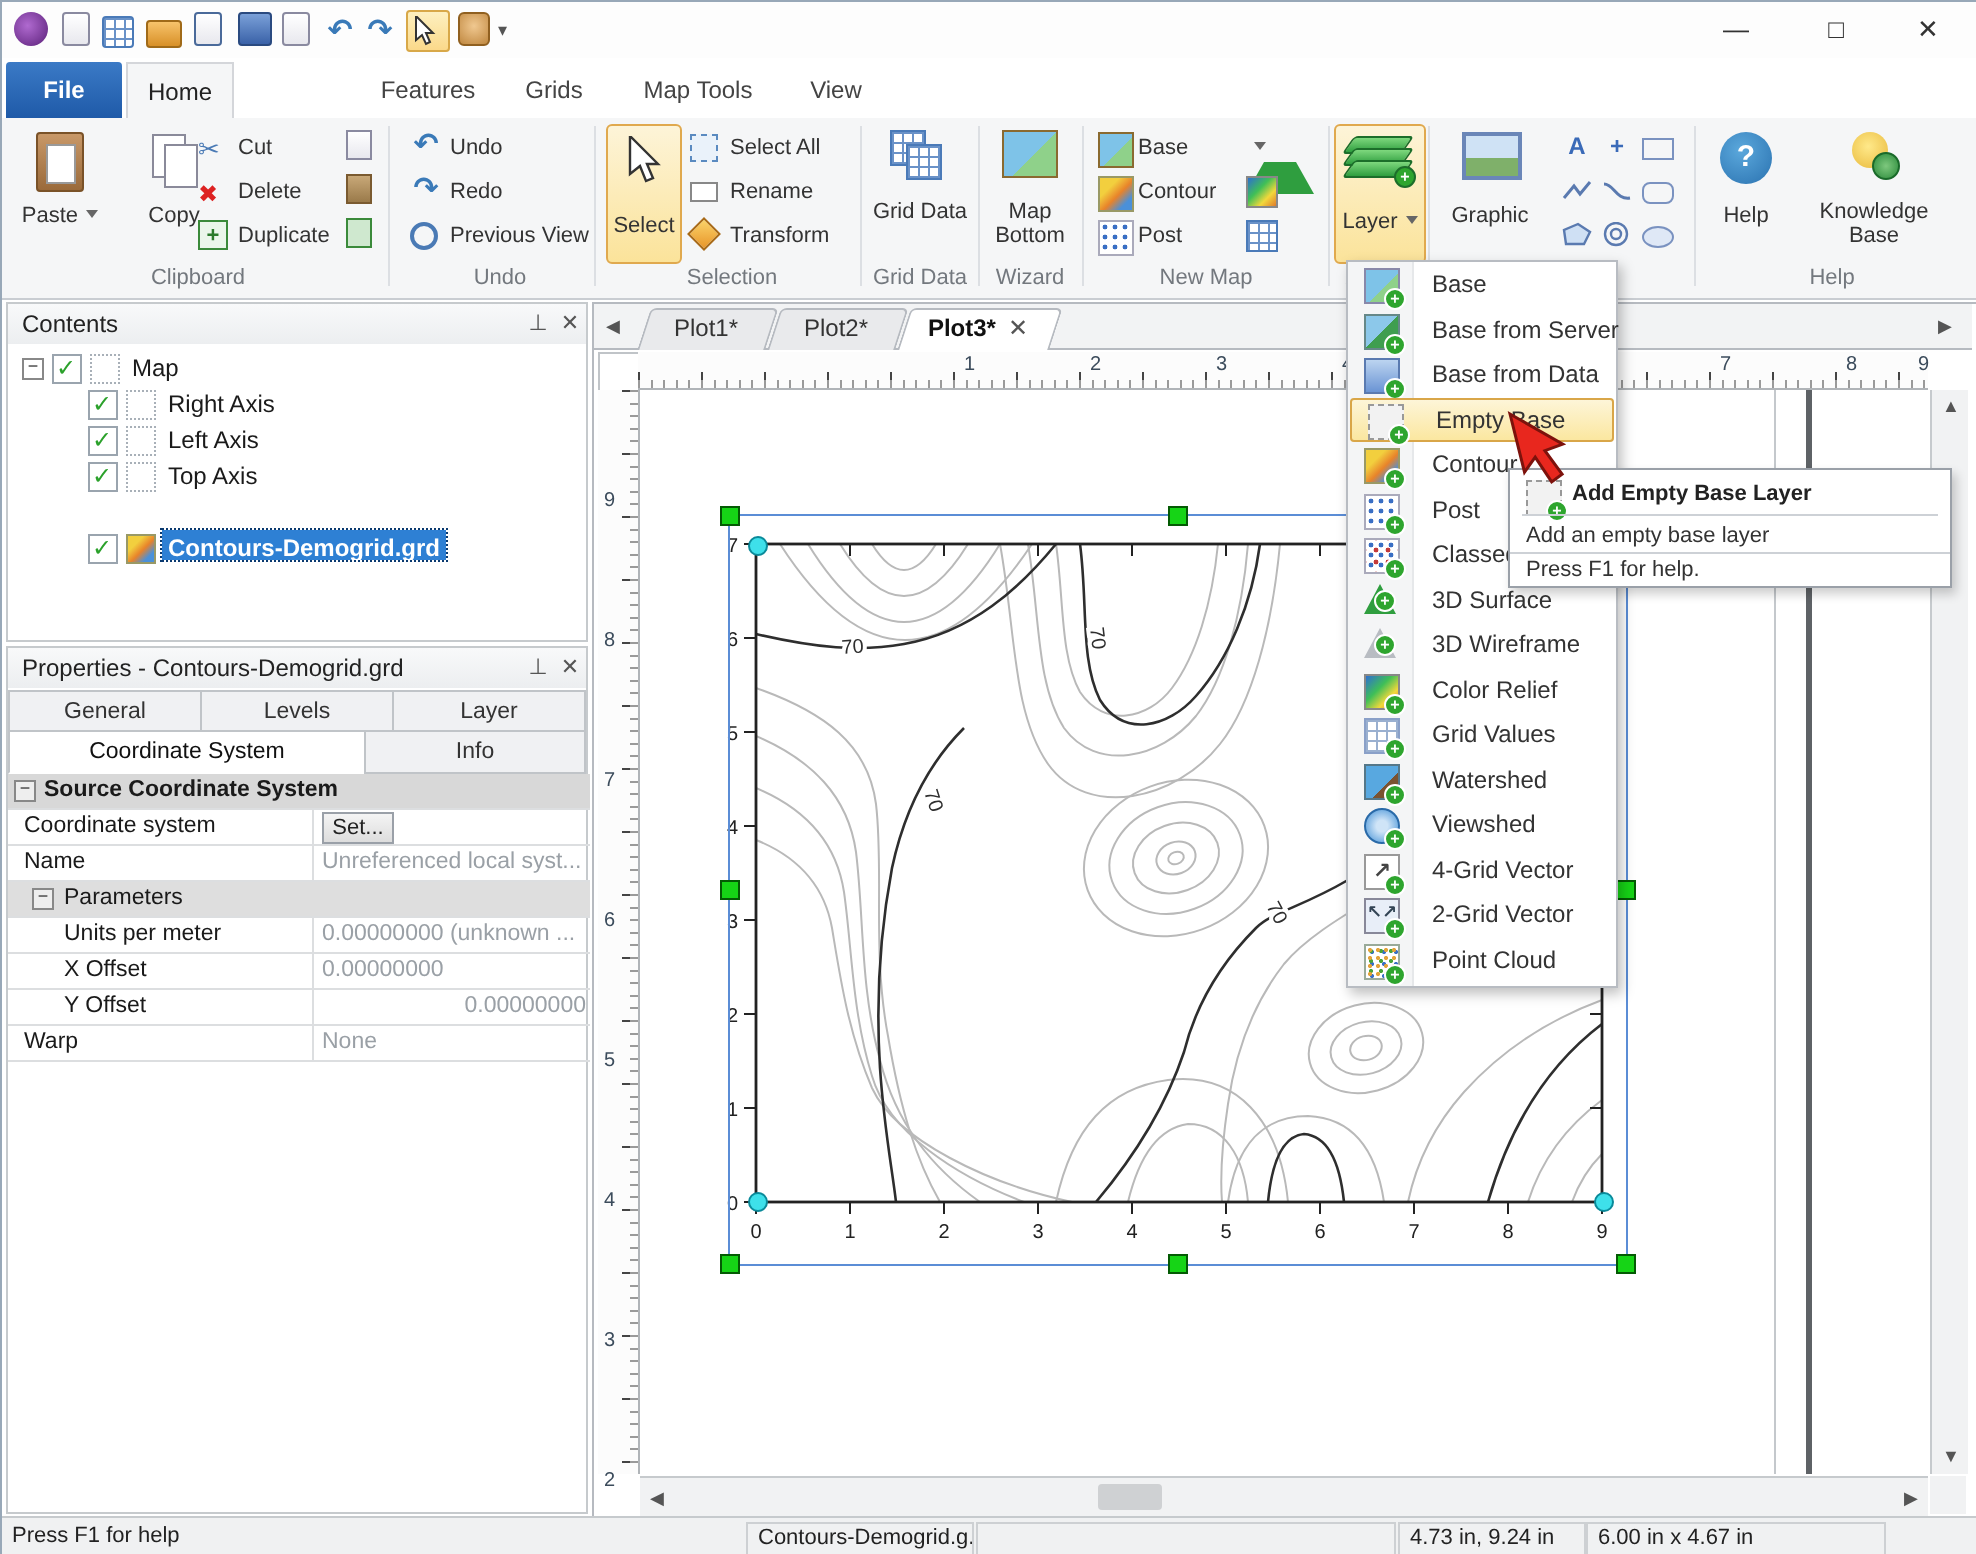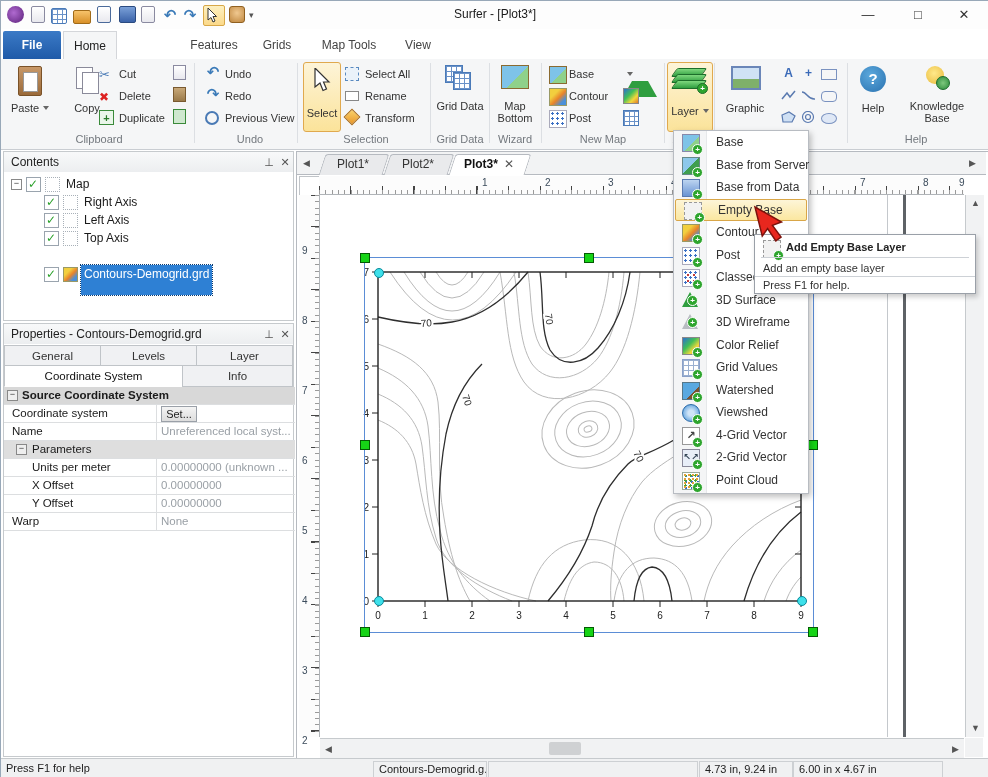--- a/index.html
+++ b/index.html
@@ -141,21 +141,20 @@
     <span class="qat-ic pagei" style="left:140px;"></span>
     <span class="qat-ic arrowi" style="left:160px;">↶</span>
     <span class="qat-ic arrowi" style="left:180px;">↷</span>
     <span class="qat-ic toolbox" style="left:202px;">
       <svg width="13" height="15" style="margin:2px 0 0 3px;">
           <path d="M1,0 L1,12 L4,9.5 L6,14 L8,13 L6,8.5 L9.5,8.5 Z" fill="#fff" stroke="#333" stroke-width="1"></path>
         </svg>
     </span>
     <span class="qat-ic handi" style="left:228px;"></span>
     <span class="qat-ic" style="left:248px;color:#555;font-size:9px;line-height:18px;">▾</span>
-    <div id="win-title" class="abs">Surfer - [Plot3*]</div>
     <span class="winbtn abs" style="left:845px;">—</span>
     <span class="winbtn abs" style="left:895px;">□</span>
     <span class="winbtn abs" style="left:941px;">✕</span>
   </div>
 
   <div id="tabrow" class="abs">
     <div id="tab-file" class="rtab" style="left:2px;width:58px;">File</div>
     <div class="rtab active" style="left:62px;width:52px;">Home</div>
     <div class="rtab" style="left:116px;width:62px;margin-top:22px;">Layout</div>
     <div class="rtab" style="left:180px;width:66px;">Features</div>
@@ -353,21 +352,21 @@
       <span style="position:absolute;left:80px;">Top Axis</span>
     </div>
     <div class="trow" style="left:0;top:39px;width:100%;">
       <span class="chk" style="left:40px;"></span>
       <span class="lyric" style="left:59px;"></span>
       <span style="position:absolute;left:80px;">Left Axis</span>
     </div>
     <div class="trow" style="left:0;top:93px;width:100%;">
       <span class="chk" style="left:40px;"></span>
       <span class="lyric i-contourl" style="left:59px;border-style:solid;"></span>
-      <span class="selrow" style="position:absolute;left:77px;height:30px;">Contours-Demogrid.grd</span>
+      <span class="selrow" style="position:absolute;left:77px;height:15px;font-weight:bold;">Contours-Demogrid.grd</span>
     </div>
   </div>
 
   <div class="abs panel-h" style="left:2px;top:322px;width:289px;height:20px;">
     <span style="position:absolute;left:7px;top:3px;">Properties - Contours-Demogrid.grd</span>
     <span class="pin" style="left:258px;">⊥</span>
     <span class="pclose" style="left:274px;">✕</span>
   </div>
   <div class="abs" style="left:2px;top:343px;width:289px;height:412px;background:#fff;border:1px solid #c6cacd;border-top:none;">
     <div class="ptab" style="left:0;top:1px;width:95px;">General</div>
@@ -396,21 +395,21 @@
         <span class="lab" style="left:28px;">Parameters</span>
       </div>
       <div class="prow" style="top:72px;">
         <span class="lab" style="left:28px;">Units per meter</span>
         <span class="val">0.00000000 (unknown ...</span>
       </div>
       <div class="prow" style="top:90px;">
         <span class="lab" style="left:28px;">X Offset</span>
         <span class="val">0.00000000</span>
       </div>
-      <div class="prow" style="top:108px;">
+      <div class="prow" style="top:108px;text-align:right;">
         <span class="lab" style="left:28px;">Y Offset</span>
         <span class="val">0.00000000</span>
       </div>
       <div class="prow" style="top:126px;">
         <span class="lab">Warp</span>
         <span class="val">None</span>
       </div>
     </div>
   </div>
 

